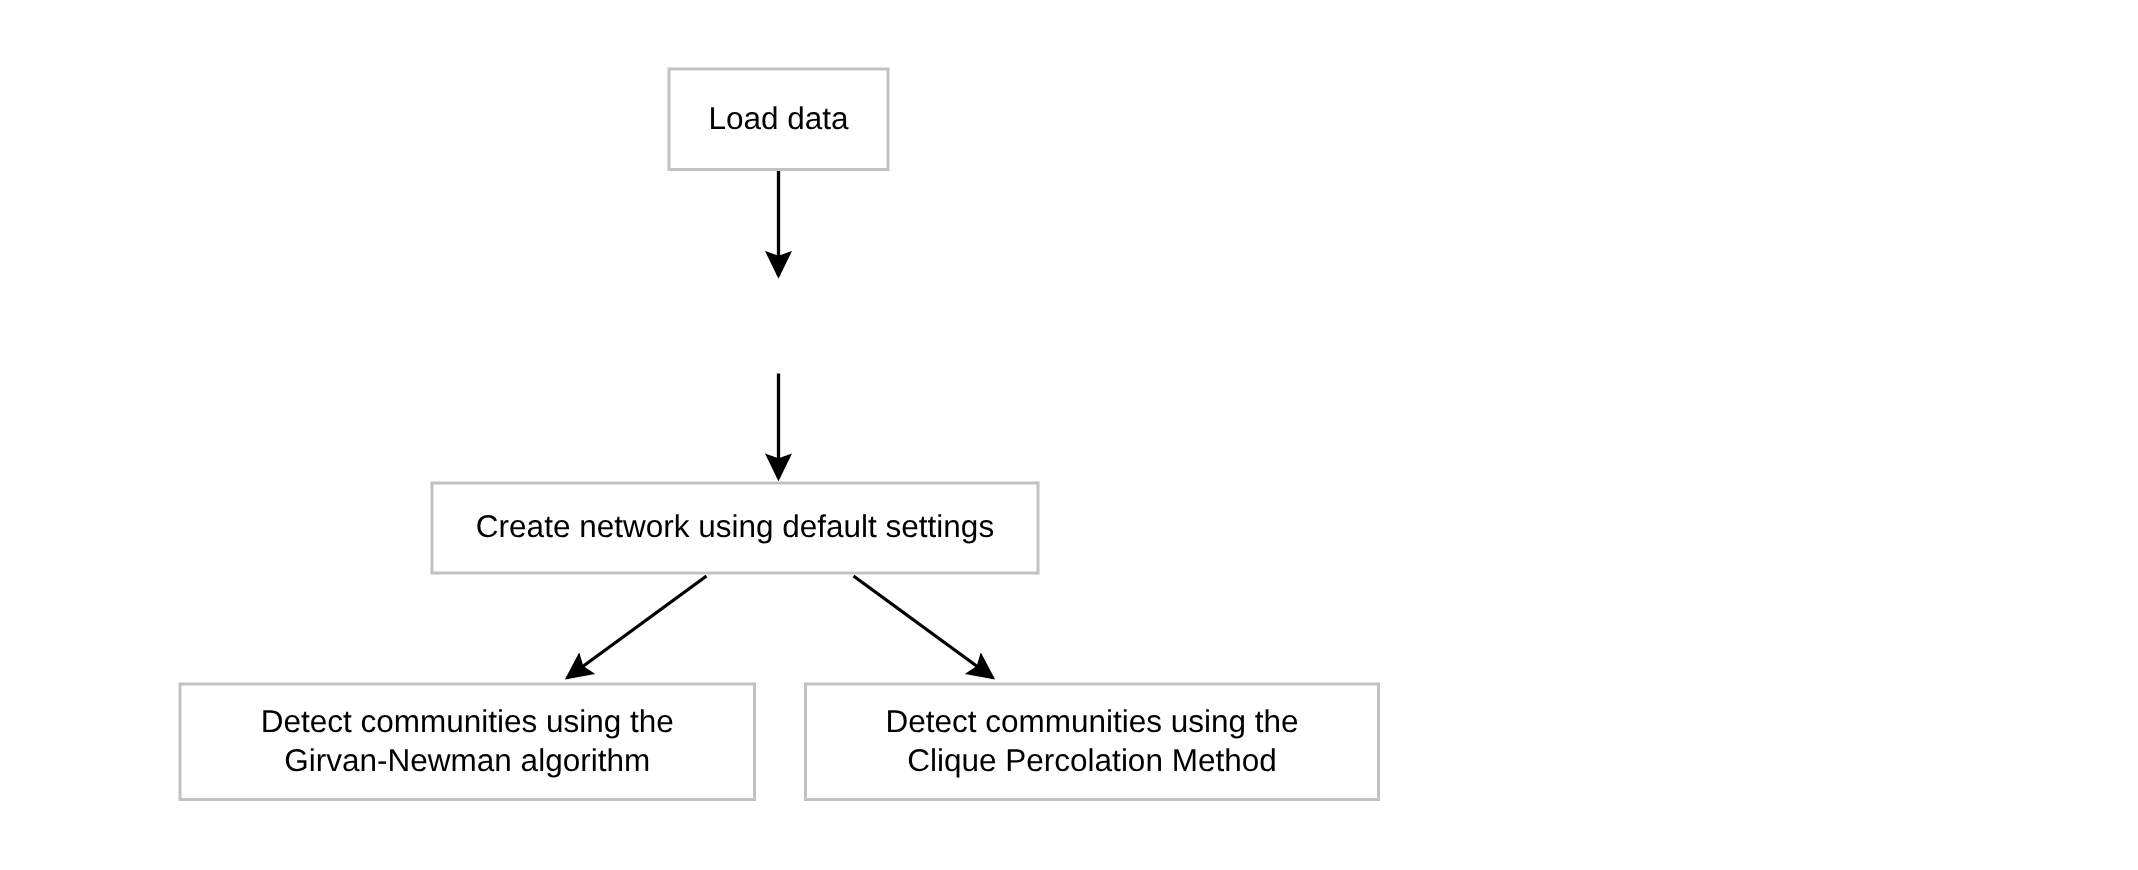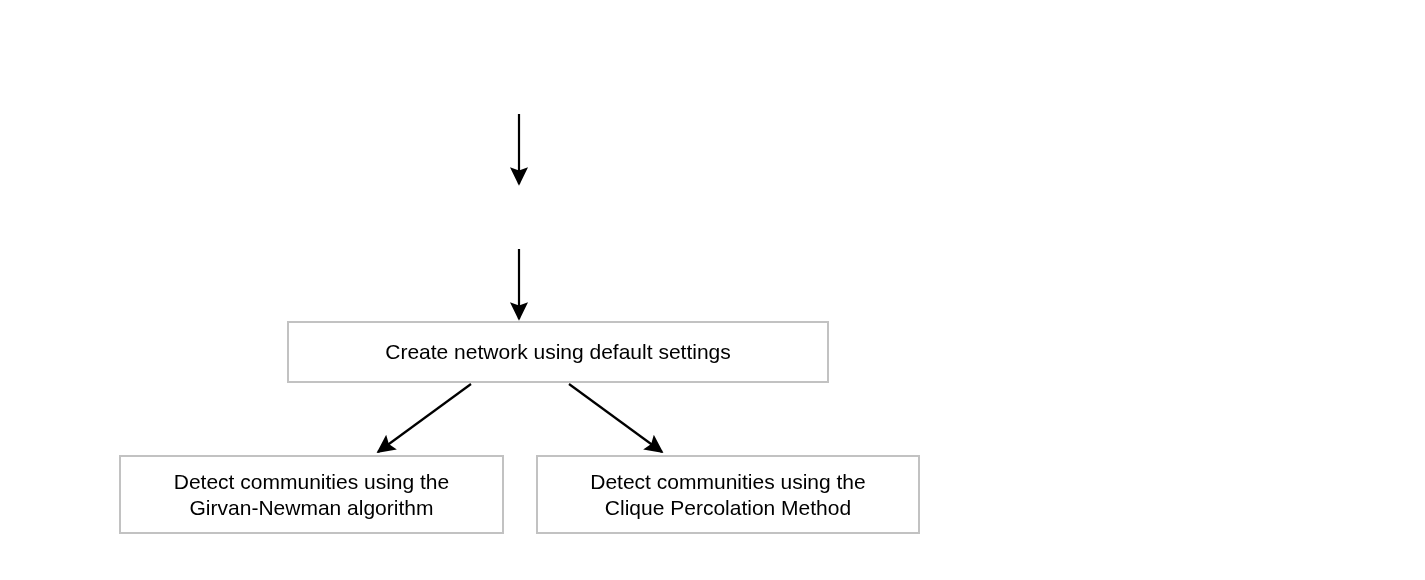--- a/index.html
+++ b/index.html
@@ -64,23 +64,26 @@
 
     <line x1="519" y1="114" x2="519" y2="184" stroke="#000000" stroke-width="2.2" marker-end="url(#arrowhead)"></line>
 
     <line x1="519" y1="249" x2="519" y2="319" stroke="#000000" stroke-width="2.2" marker-end="url(#arrowhead)"></line>
 
     <line x1="471" y1="384" x2="378" y2="452" stroke="#000000" stroke-width="2.2" marker-end="url(#arrowhead)"></line>
 
     <line x1="569" y1="384" x2="662" y2="452" stroke="#000000" stroke-width="2.2" marker-end="url(#arrowhead)"></line>
   </svg>
 
+  <div class="node" id="node-load-data" style="left:445px; top:45px; width:148px; height:69px;">
+    <span class="node-label">Load data</span>
+  </div>
 
 
-  <div class="node" id="node-create-network" style="left:287px; top:321px; width:542px; height:62px;">
+  <div class="node" id="node-create-network" style="left:287px; top:321px; width:406px; height:62px;">
     <span class="node-label">Create network using default settings</span>
   </div>
 
   <div class="node" id="node-detect-girvan-newman" style="left:119px; top:455px; width:385px; height:79px;">
     <span class="node-label">Detect communities using the
 Girvan-Newman algorithm</span>
   </div>
 
   <div class="node" id="node-detect-clique-percolation" style="left:536px; top:455px; width:384px; height:79px;">
     <span class="node-label">Detect communities using the

